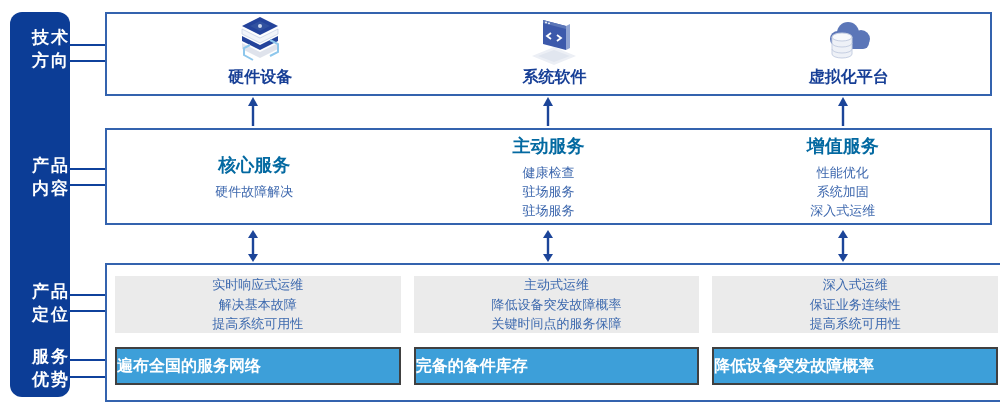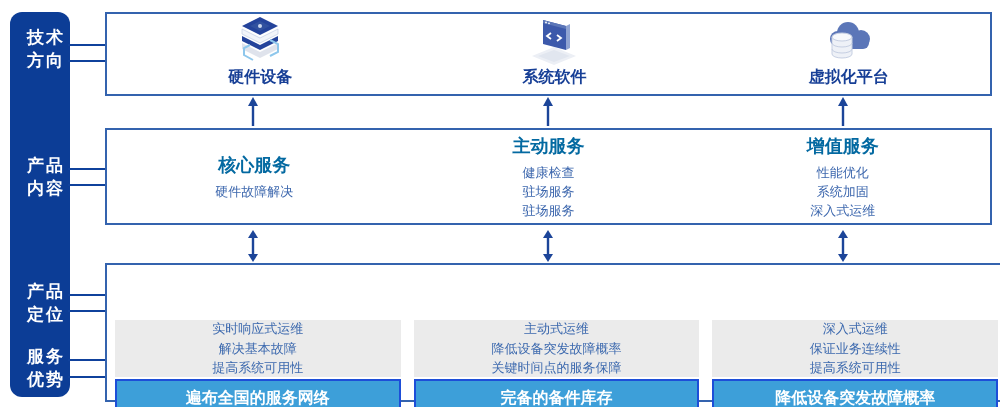--- a/index.html
+++ b/index.html
@@ -6,22 +6,22 @@
   .stage{
     position:relative;width:1000px;height:407px;background:#ffffff;overflow:hidden;
     font-family:"DejaVu Sans","Liberation Sans",sans-serif;
   }
   
   .sidebar{
     position:absolute;left:10px;top:12px;width:60px;height:385px;
     background:#0c3d96;border-radius:12px;
   }
   .side-label{
-    position:absolute;left:0;width:100%;text-align:left;
-    color:#ffffff;font-weight:bold;font-size:17px;line-height:23px;letter-spacing:2px;margin-left:17px;
+    position:absolute;left:0;width:100%;text-align:right;
+    color:#ffffff;font-weight:bold;font-size:17px;line-height:23px;letter-spacing:2px;
   }
   .side-label span{display:block;}
   .sl-0{top:14px;} .sl-1{top:142px;} .sl-2{top:268px;} .sl-3{top:333px;}
   
   .conn{position:absolute;left:68px;width:39px;height:2px;background:#0f419c;}
   
   .box{
     position:absolute;left:105px;width:883px;background:#ffffff;
     border:2px solid #3463ae;display:flex;
   }
@@ -33,26 +33,26 @@
   .tcol .ticon{height:50px;display:flex;align-items:center;justify-content:center;}
   .tlabel{color:#173f96;font-weight:bold;font-size:16px;margin-top:1px;}
   
   .scol{flex:1;display:flex;flex-direction:column;align-items:center;justify-content:center;}
   .stitle{color:#0369a1;font-weight:bold;font-size:18px;margin-bottom:5px;}
   .sitem{color:#3e68ae;font-size:13px;line-height:19px;text-align:center;}
   
   .bcol{flex:1;display:flex;flex-direction:column;}
   .panel{
     background:#ebebeb;height:57px;display:flex;flex-direction:column;
-    align-items:center;justify-content:center;margin-top:44px;
+    align-items:center;justify-content:center;
   }
   .pline{color:#3c69ae;font-size:13px;line-height:19.5px;text-align:center;}
   .bar{
-    margin-top:2px;height:34px;background:#3d9fd9;border:2px solid #1d4ed8;
-    color:#ffffff;font-weight:bold;font-size:16px;text-align:center;line-height:34px;
+    margin-top:14px;height:34px;background:#3d9fd9;border:2px solid #404040;
+    color:#ffffff;font-weight:bold;font-size:16px;line-height:34px;
   }
   
   .arrow{position:absolute;}
 </style>
 </head>
 <body>
 
 <div class="stage">
 
   <div class="sidebar">

